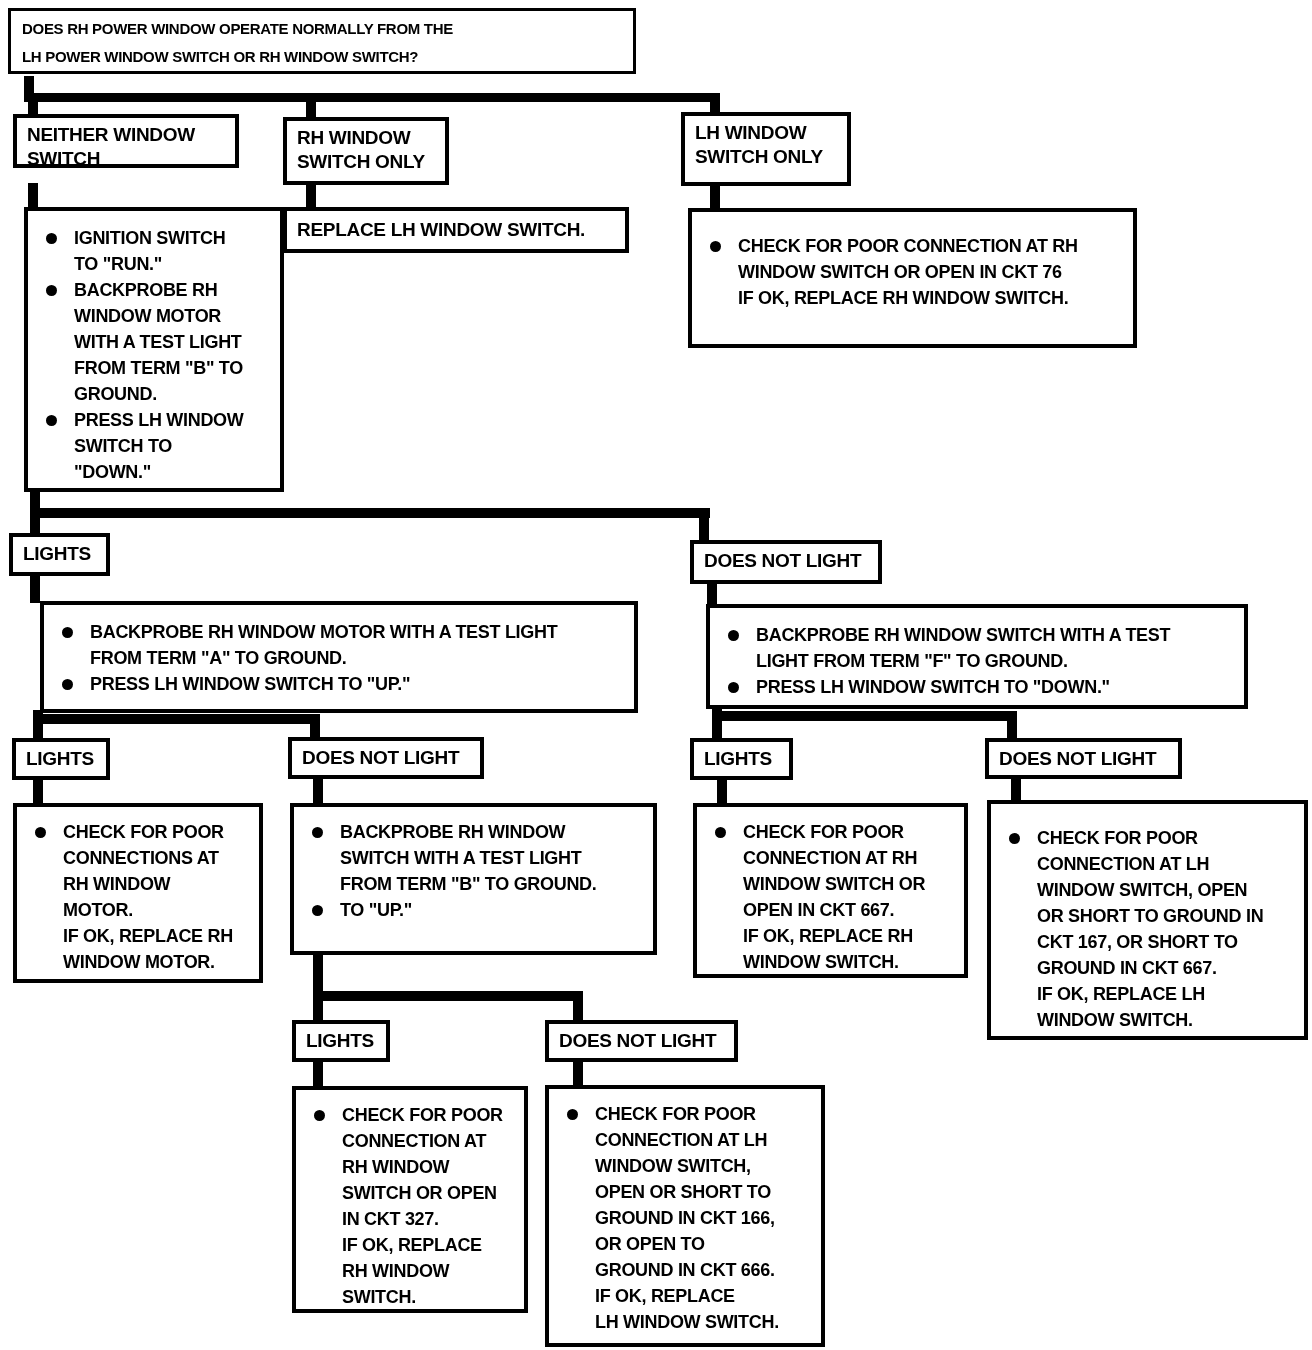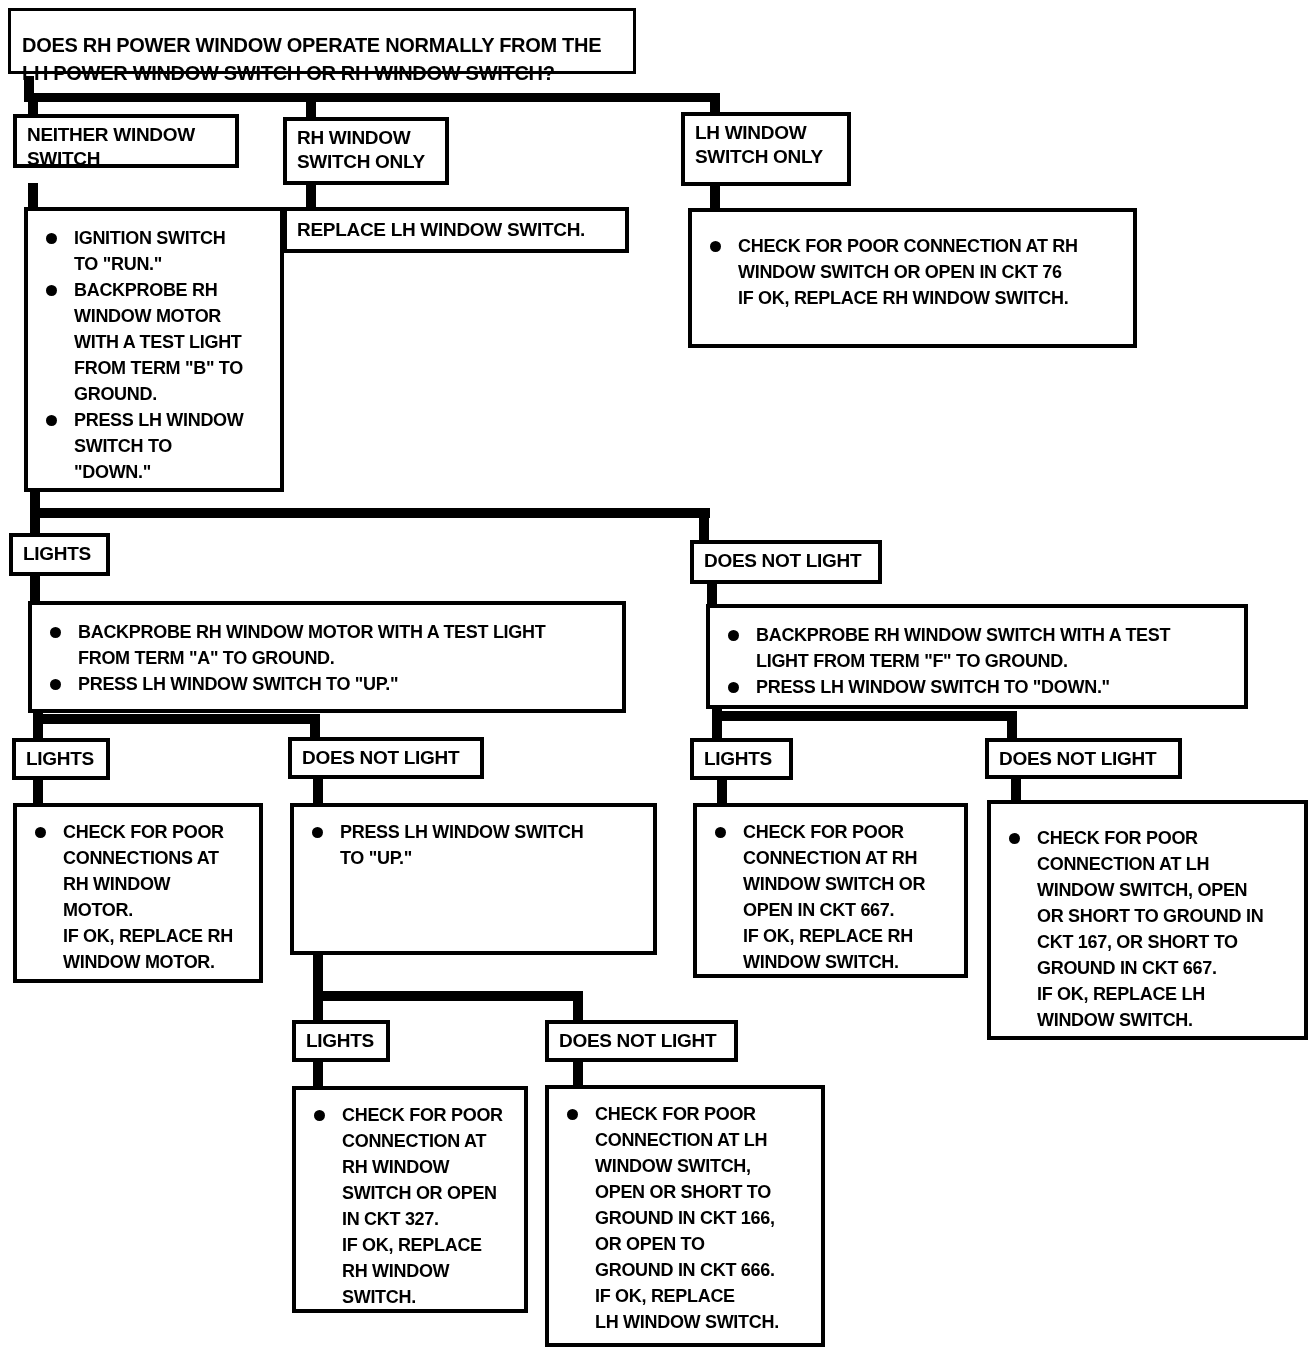--- a/index.html
+++ b/index.html
@@ -5,21 +5,21 @@
   html,body{margin:0;padding:0;background:#ffffff;}
   .stage{
     position:relative;width:1312px;height:1350px;background:#ffffff;
     font-family:"Liberation Sans",sans-serif;font-weight:700;color:#000;
     overflow:hidden;
   }
   .node{
     position:absolute;border:4px solid #000;background:#fff;
     box-sizing:border-box;letter-spacing:-0.3px;
   }
-  .root{padding:20px 11px;font-size:20px;line-height:28px;border-width:3px;}
+  .root{padding:4px 11px;font-size:15px;line-height:28px;border-width:3px;}
   .label{padding:5px 10px;font-size:19px;line-height:24px;}
   .single{padding:7px 10px;font-size:19px;line-height:24px;}
   .content{padding:12px 8px 6px 0;font-size:18px;line-height:26px;}
   .pt14{padding-top:14px;margin-left:16px;}
   .pt16{padding-top:21px;}
   .bullet{display:flex;align-items:flex-start;}
   .dotcol{flex:0 0 46px;display:flex;justify-content:center;padding-top:8px;}
   .dot{width:11px;height:11px;border-radius:50%;background:#000;}
   .btxt{flex:1 1 auto;min-width:0;}
   .conn{position:absolute;background:#000;}
@@ -145,21 +145,21 @@
     <div>
         <div>LIGHTS</div>
       </div>
   </div>
   <div class="node label" style="left:690px;top:540px;width:192px;height:44px">
     <div>
         <div>DOES NOT LIGHT</div>
       </div>
   </div>
 
-  <div class="node content pt14" style="left:12px;top:601px;width:598px;height:112px">
+  <div class="node content pt14" style="left:24px;top:601px;width:598px;height:112px">
     <div class="bullet">
       <span class="dotcol">
           <span class="dot"></span>
         </span>
       <div class="btxt">
           <div>BACKPROBE RH WINDOW MOTOR WITH A TEST LIGHT</div>
           <div>FROM TERM "A" TO GROUND.</div>
         </div>
     </div>
     <div class="bullet">
@@ -228,21 +228,30 @@
         </div>
     </div>
   </div>
 
   <div class="node content" style="left:290px;top:803px;width:367px;height:152px">
     <div class="bullet">
       <span class="dotcol">
           <span class="dot"></span>
         </span>
       <div class="btxt">
-          <div>PRESS LH WINDOW SWITCH</div>
+          <div>BACKPROBE RH WINDOW</div>
+          <div>SWITCH WITH A TEST LIGHT</div>
+          <div>FROM TERM "B" TO GROUND.</div>
+        </div>
+    </div>
+    <div class="bullet">
+      <span class="dotcol">
+          <span class="dot"></span>
+        </span>
+      <div class="btxt">
           <div>TO "UP."</div>
         </div>
     </div>
   </div>
 
   <div class="node content" style="left:693px;top:803px;width:275px;height:175px">
     <div class="bullet">
       <span class="dotcol">
           <span class="dot"></span>
         </span>

